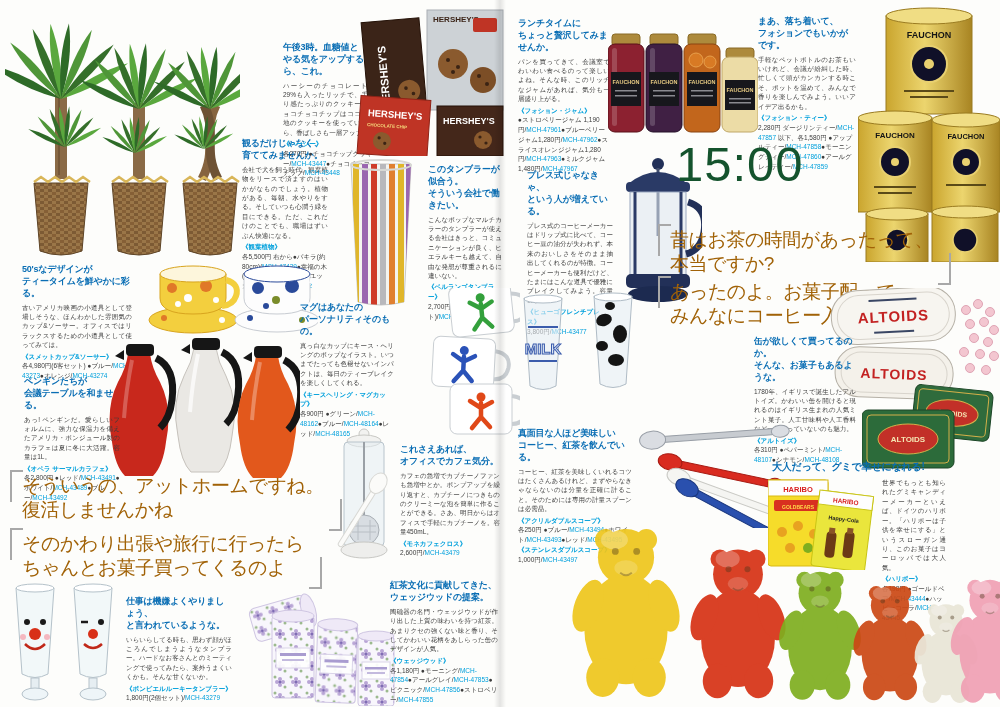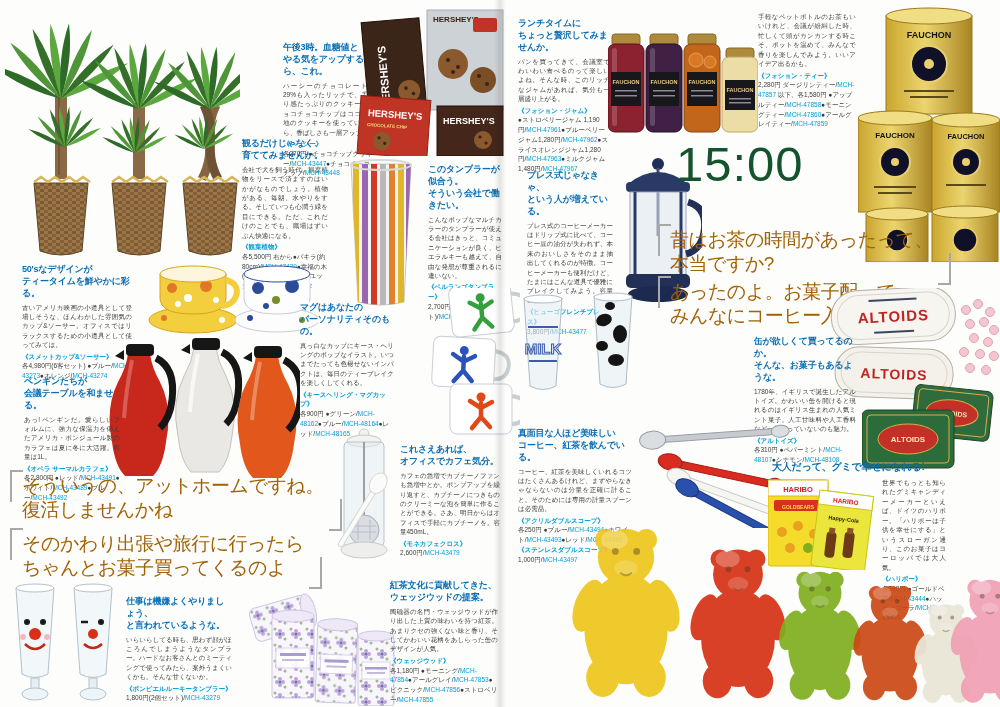--- a/index.html
+++ b/index.html
@@ -412,20 +412,22 @@
       <rect x="4" y="2" width="28" height="11" rx="3" fill="#ad8a3c" stroke="#8a6b26"></rect>
       <rect x="0" y="11" width="36" height="75" rx="7" fill="#ecdca6" stroke="#c0a868"></rect>
       <rect x="3" y="34" width="30" height="30" fill="#17171c"></rect>
       <text x="18" y="46" font-size="5.5" font-weight="bold" fill="#e9cc84" text-anchor="middle">FAUCHON</text>
       <rect x="7" y="52" width="22" height="1.5" fill="#8a8a90"></rect>
         <rect x="7" y="56" width="22" height="1.5" fill="#8a8a90"></rect>
     </g>
   </svg>
 
   <div class="sec" style="left:758px;top:12px;width:98px">
+    <div class="sh">まあ、落ち着いて、
+フォションでもいかがです。</div>
     <div class="sb">手軽なペットボトルのお茶もいいけれど、会議が紛糾した時、忙しくて頭がカンカンする時こそ、ポットを温めて、みんなで香りを楽しんでみよう。いいアイデア出るかも。</div>
     <div class="si"><span class="nm">《フォション・ティー》
 </span><span class="ink">2,280円 ダージリンティー/</span><span class="cy">MCH-47857</span><span class="ink"> 以下、各1,580円 ●アップルティー/</span><span class="cy">MCH-47858</span><span class="ink">●モーニングティー/</span><span class="cy">MCH-47860</span><span class="ink">●アールグレイティー/</span><span class="cy">MCH-47859</span></div>
   </div>
 
   <svg class="ph" style="left:858px;top:6px" width="142" height="256" viewBox="0 0 142 256">
     <defs>
       <linearGradient id="gd" x1="0" y1="0" x2="1" y2="0">
         <stop offset="0" stop-color="#caa52e"></stop>
           <stop offset="0.45" stop-color="#ecd56e"></stop>

